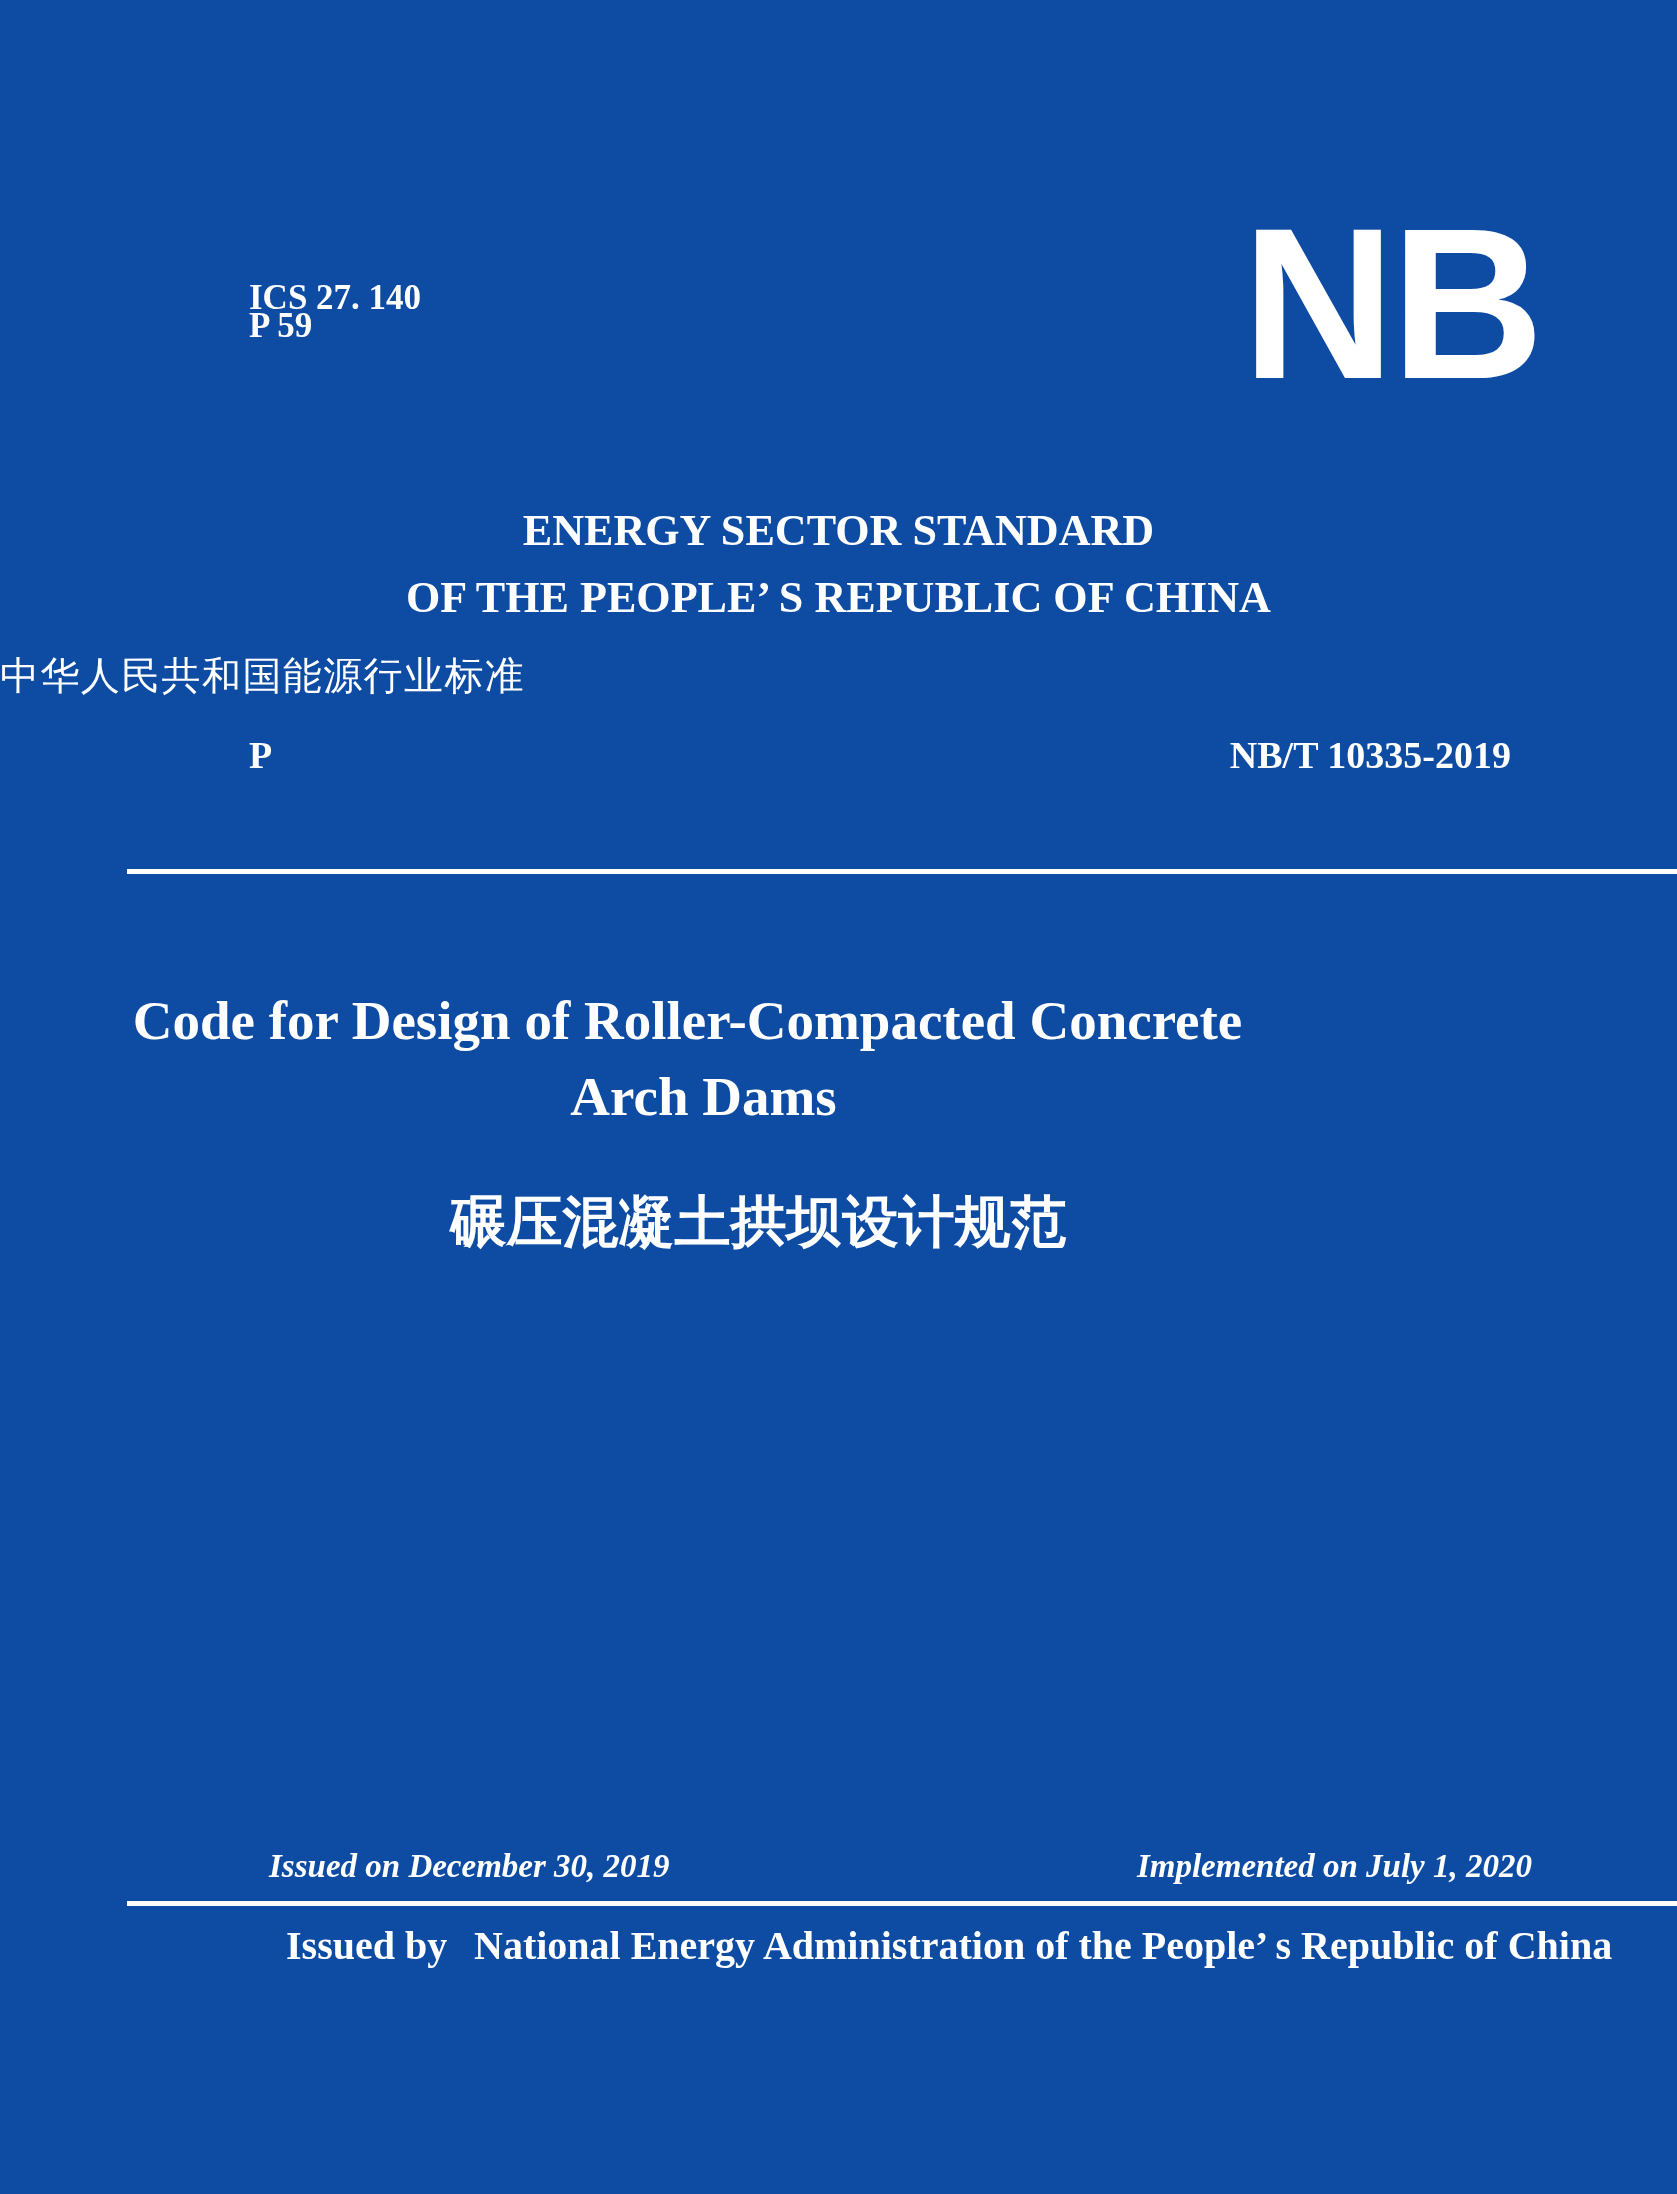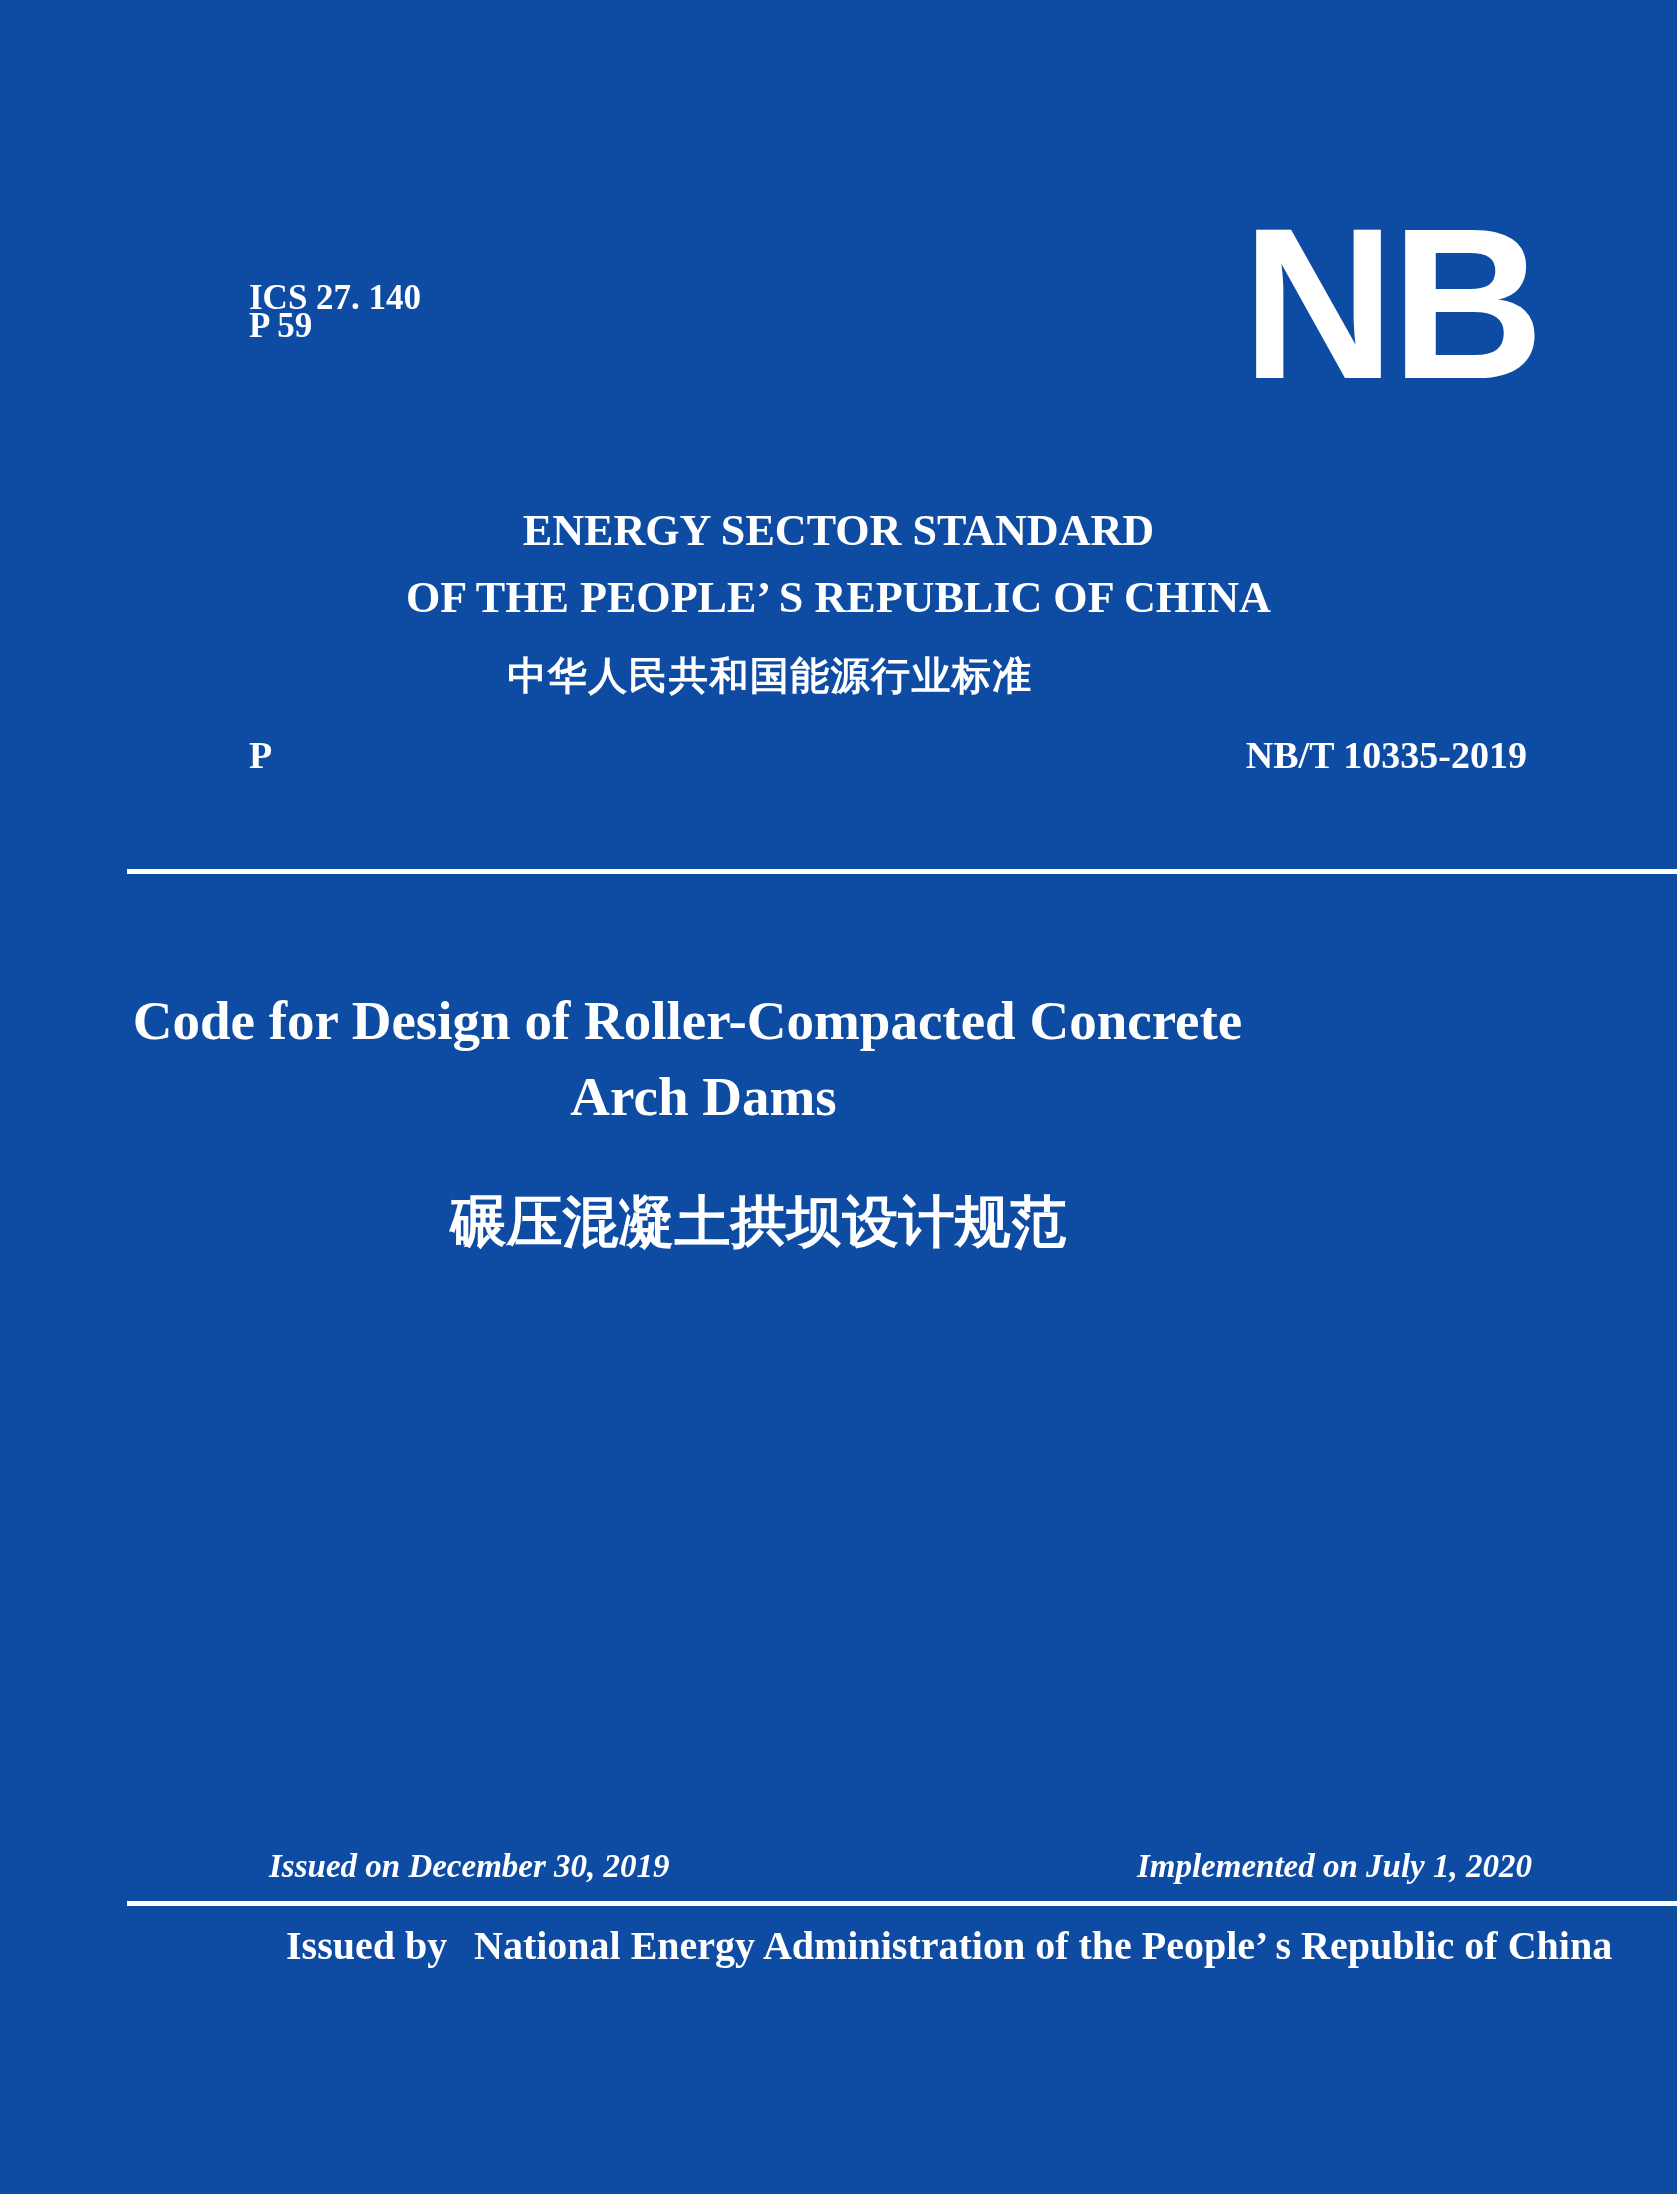--- a/index.html
+++ b/index.html
@@ -47,35 +47,34 @@
       line-height: 1;
       transform: scaleX(0.98);
     }
     #heading-line1 { top: 508px; }
     #heading-line2 { top: 575px; }
 
     .heading-zh {
       left: 0;
       width: 1540px;
       top: 653px;
-      text-align: center;
       font-family: "DejaVu Sans", sans-serif;
-      font-weight: bold;
+      font-weight: normal;
       font-size: 39px;
       line-height: 45px;
       letter-spacing: 1.4px;
     }
 
     .code-row {
       top: 736px;
       font-size: 38px;
       line-height: 1;
     }
     #category { left: 249px; }
-    #std-number { right: 150px; text-align: right; }
+    #std-number { right: 166px; text-align: right; }
 
     .rule {
       left: 127px;
       right: 0;
       height: 5px;
       background: #ffffff;
     }
     #rule-top { top: 869px; }
     #rule-bottom { top: 1901px; }
 

